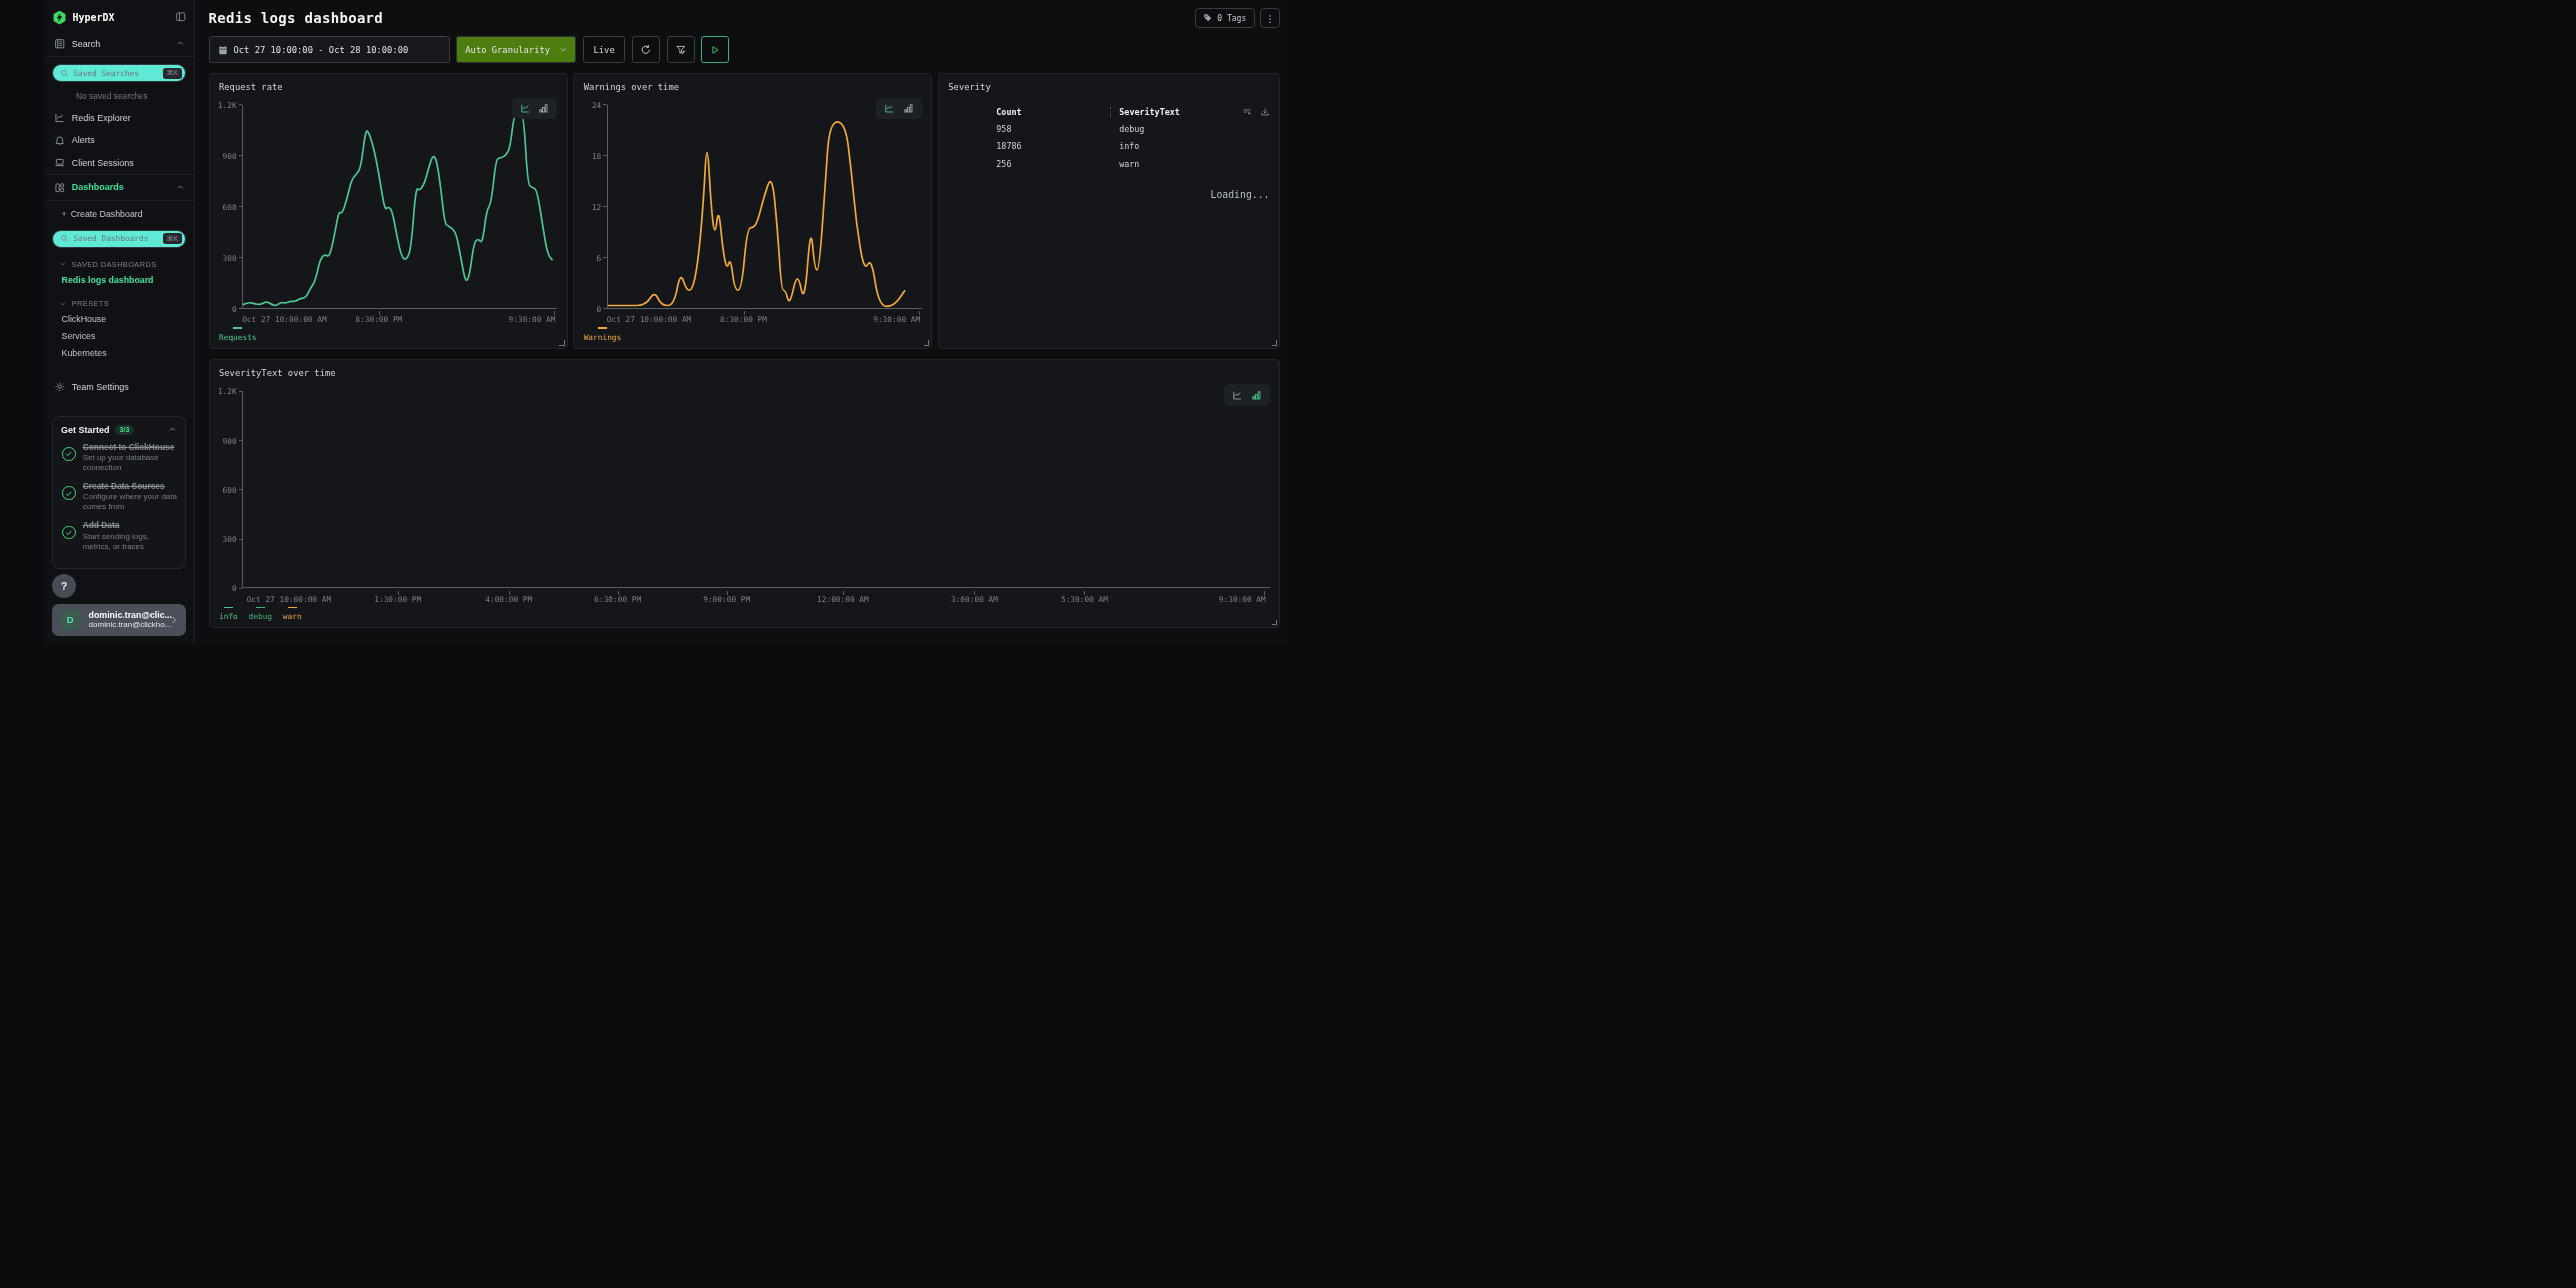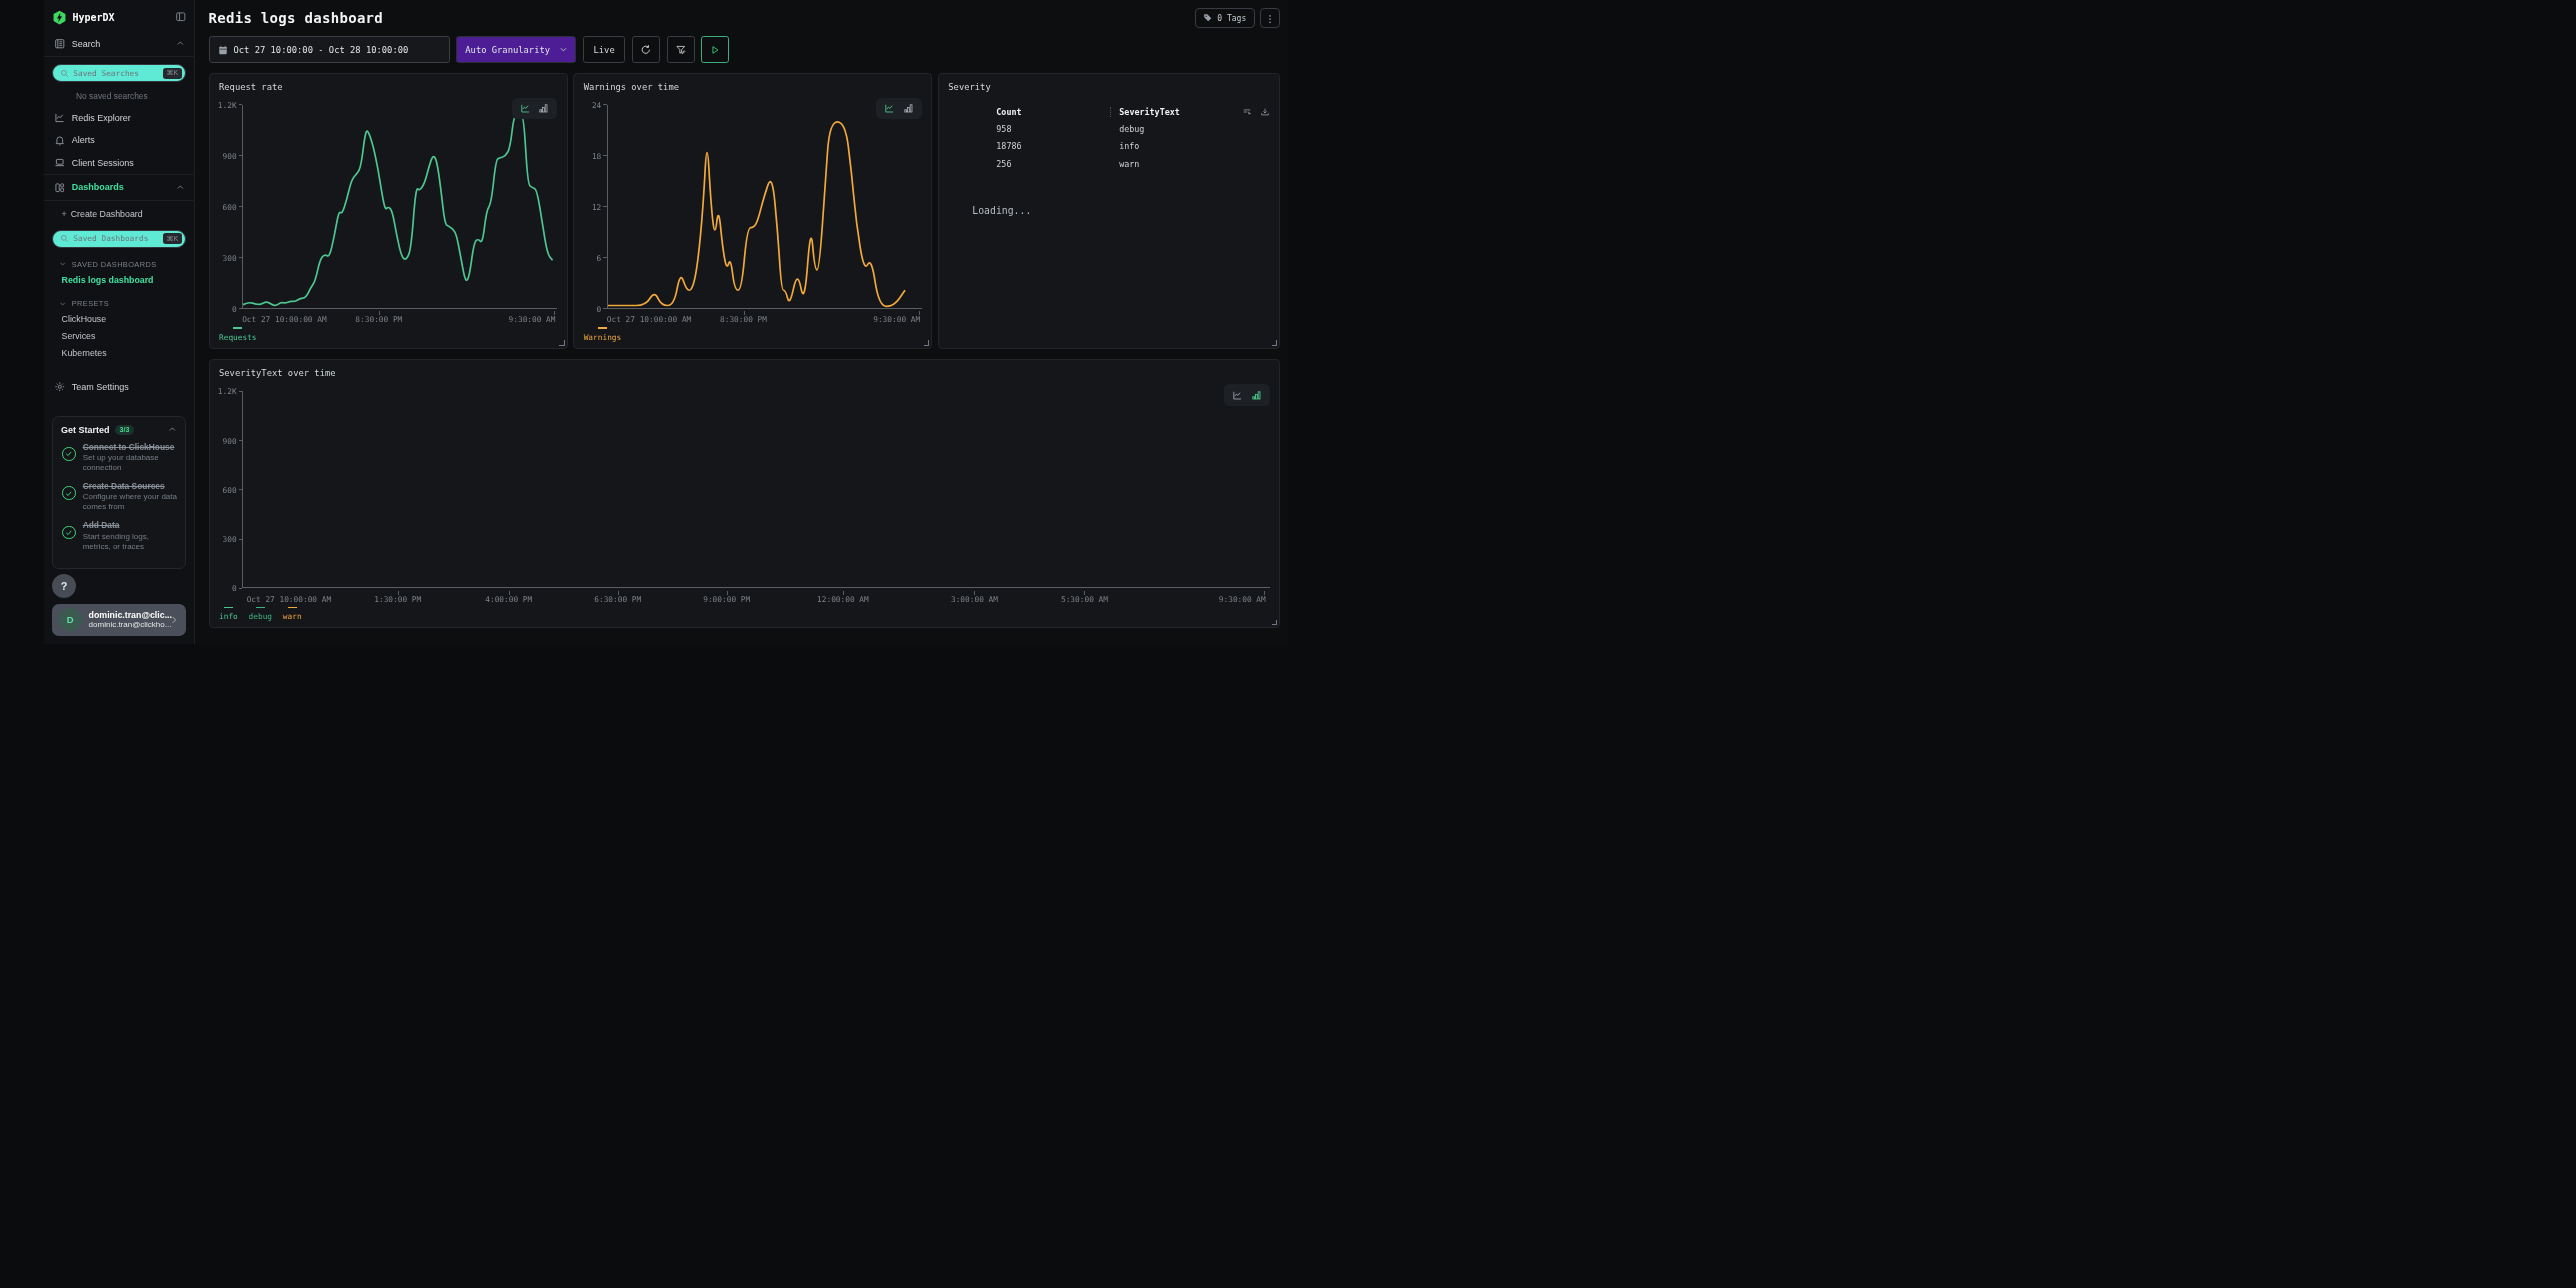--- a/index.html
+++ b/index.html
@@ -61,21 +61,21 @@
   .dots-btn { width:20px; height:20px; border:0.7px solid #383c42; border-radius:4px; background:transparent; color:#c9cdd3; display:flex; align-items:center; justify-content:center; cursor:pointer; font-size:9.5px; }
   .controls-row { display:flex; align-items:center; gap:6.8px; margin-top:8px; }
   .search-input { flex:1; height:27px; background:#16181c; border:0.7px solid #35383e; border-radius:2.7px; display:flex; align-items:center; padding:0 8px; cursor:text; }
   .search-input .ph { font-family:"DejaVu Sans Mono", monospace; font-size:8.8px; color:#6f757e; flex:1; }
   .lang-toggle { font-family:"DejaVu Sans Mono", monospace; font-size:8.4px; color:#8b919a; display:flex; gap:4.7px; }
   .lang-toggle .lucene { color:#40e0a0; cursor:pointer; }
   .lang-toggle .sql { cursor:pointer; }
   .date-input { width:241px; height:27px; background:#16181c; border:0.7px solid #3a3d43; border-radius:2.7px; display:flex; align-items:center; padding:0 8px; gap:6px; cursor:pointer; }
   .date-input .cal { color:#9aa0a8; display:flex; }
   .date-input .dtext { font-family:"DejaVu Sans Mono", monospace; font-size:8.8px; color:#e4e6e9; }
-  .gran-select { width:120px; height:27px; background:#4c1d95; border:0.7px solid #2b2e33; border-radius:2.7px; display:flex; align-items:center; justify-content:space-between; padding:0 8px; cursor:pointer; }
+  .gran-select { width:120px; height:27px; background:#4d7c0f; border:0.7px solid #2b2e33; border-radius:2.7px; display:flex; align-items:center; justify-content:space-between; padding:0 8px; cursor:pointer; }
   .gran-select .gtext { font-family:"DejaVu Sans Mono", monospace; font-size:8.8px; color:#e4e6e9; }
   .gran-select .chev { color:#c9cdd3; display:flex; }
   .ctl-btn { height:27px; background:transparent; border:0.7px solid #3a3d43; border-radius:2.7px; color:#d6d9dd; display:flex; align-items:center; justify-content:center; cursor:pointer; }
   .live-btn { width:42px; font-family:"DejaVu Sans Mono", monospace; font-size:8.8px; }
   .icon-btn { width:28px; }
   .play-btn { width:28px; border-color:#3fae7e; color:#3fd97f; }
 
   
   .grid { display:grid; grid-template-columns:1.05fr 1.05fr 1fr; gap:5.4px; margin-top:9.5px; }
   .panel { background:#141619; border:0.7px solid #212429; border-radius:4px; position:relative; padding:8px 9.5px; height:276px; }
@@ -104,21 +104,21 @@
   
   .sev-table { margin-top:15px;margin-left:48px; }
   .sev-head { display:flex; align-items:center; }
   .sev-col-count { width:114px; font-family:"DejaVu Sans Mono", monospace; font-size:8.4px; font-weight:bold; color:#f0f1f3; }
   .sev-col-sep { width:0.7px; align-self:stretch; border-left:1.4px dotted #4a4e55; margin-right:8px; }
   .sev-col-sev { flex:1; font-family:"DejaVu Sans Mono", monospace; font-size:8.4px; font-weight:bold; color:#f0f1f3; }
   .sev-icons { display:flex; gap:8px; color:#9aa0a8; }
   .sev-row { display:flex; margin-top:7.4px; }
   .sev-cell-count { width:114px; font-family:"DejaVu Sans Mono", monospace; font-size:8.4px; color:#cfd2d6; }
   .sev-cell-sev { flex:1; font-family:"DejaVu Sans Mono", monospace; font-size:8.4px; color:#cfd2d6; padding-left:8.8px; }
-  .loading-text { margin:36px 0 0 24px; font-family:"DejaVu Sans Mono", monospace; font-size:9.8px; color:#b8bdc4; }
+  .loading-text { margin:20px 0 0 24px; font-family:"DejaVu Sans Mono", monospace; font-size:9.8px; color:#b8bdc4;text-align:right; }
   svg.ic { display:block; }
 </style>
 </head>
 <body>
 
 <div class="app">
 
   <aside class="sidebar">
     <div class="logo-row">
       <svg class="ic logo-hex" viewBox="0 0 24 24">

